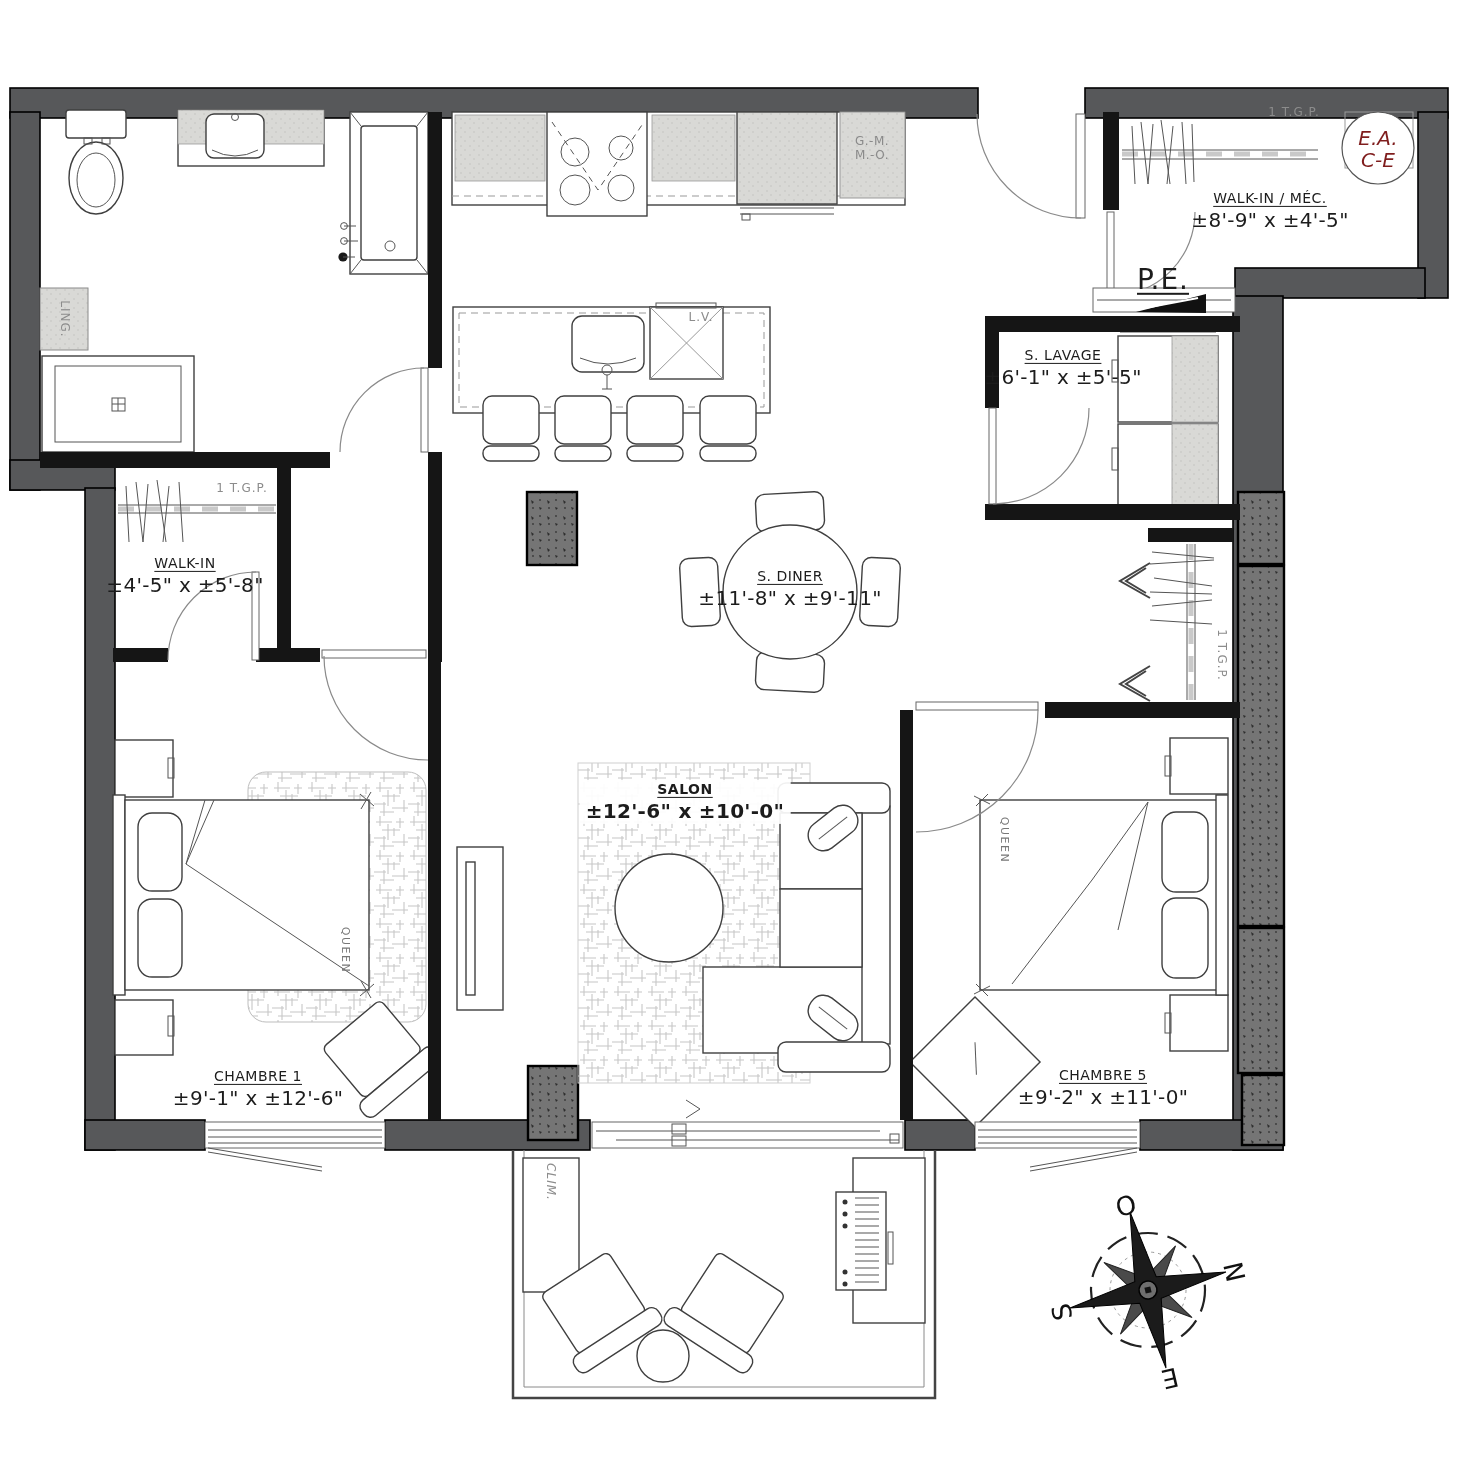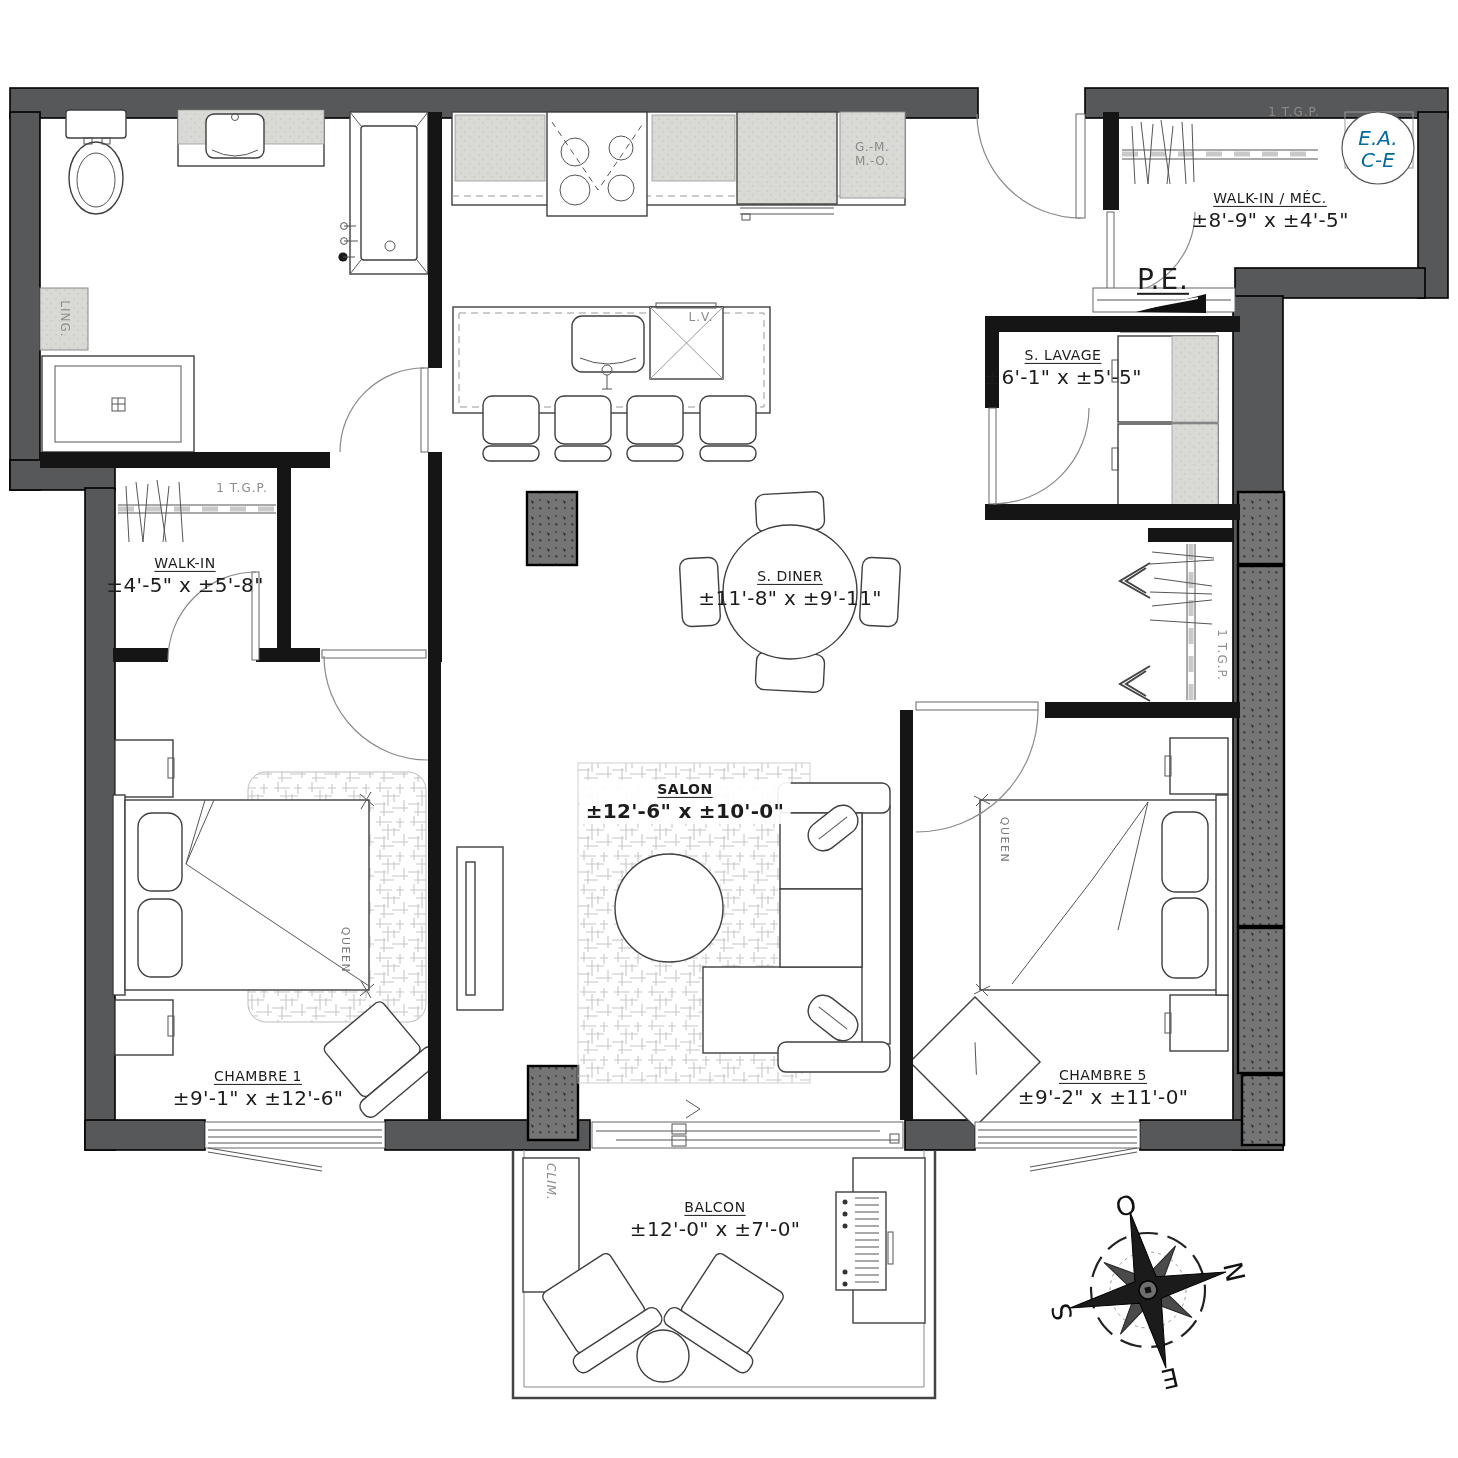--- a/index.html
+++ b/index.html
@@ -8,22 +8,22 @@
   #stage svg{position:absolute;left:0;top:0;}
   .lab{position:absolute;transform:translate(-50%,-50%);text-align:center;line-height:1.3;white-space:nowrap;}
   .rname{font-size:14px;text-decoration:underline;text-underline-offset:3px;letter-spacing:.5px;}
   .rdims{font-size:20px;letter-spacing:.3px;}
   .bgw{background:rgba(255,255,255,.92);padding:0 6px;font-weight:bold;}
   .small{font-size:12px;color:#8c8c8c;letter-spacing:1px;}
   .tiny{font-size:11px;color:#777;letter-spacing:1.5px;}
   .vert{transform:translate(-50%,-50%) rotate(90deg);}
   .ital{font-style:italic;}
   .pe{font-size:28px;text-decoration:underline;text-underline-offset:4px;letter-spacing:1px;}
-  .ea{font-size:20px;font-style:italic;line-height:1.1;color:#0369a1;}
-  .gm{font-size:12px;color:#8a8a8a;line-height:1.2;letter-spacing:.5px;margin-top:6px;}
+  .ea{font-size:20px;font-style:italic;line-height:1.1;color:#7f1d1d;}
+  .gm{font-size:12px;color:#8a8a8a;line-height:1.2;letter-spacing:.5px;}
   
   .w{fill:#57585a;stroke:#000;stroke-width:1.6;}
   .b{fill:#151515;}
   .f{fill:#fff;stroke:#3f3f3f;stroke-width:1.4;}
   .t{stroke:#555;stroke-width:1;fill:none;}
   .arc{stroke:#8a8a8a;stroke-width:1.2;fill:none;}
   .leaf{fill:#fff;stroke:#666;stroke-width:1;}
   .dash{stroke:#999;stroke-width:1;fill:none;stroke-dasharray:7 5;}
   .shelf{stroke:#c9c9c9;stroke-width:5;fill:none;stroke-dasharray:16 12;}
 </style>
@@ -413,24 +413,20 @@
   <div class="rdims">±12'-6" x ±10'-0"</div>
 </div>
 <div class="lab" style="left:258px;top:1089px">
   <div class="rname">CHAMBRE 1</div>
   <div class="rdims">±9'-1" x ±12'-6"</div>
 </div>
 <div class="lab" style="left:1103px;top:1088px">
   <div class="rname">CHAMBRE 5</div>
   <div class="rdims">±9'-2" x ±11'-0"</div>
 </div>
-<div class="lab" style="left:715px;top:1220px">
-  <div class="rname">BALCON</div>
-  <div class="rdims">±12'-0" x ±7'-0"</div>
-</div>
 
 <div class="lab pe" style="left:1163px;top:280px">P.E.</div>
 <div class="lab ea" style="left:1378px;top:149px">
   <div>E.A.</div>
   <div>C-E</div>
 </div>
 <div class="lab gm" style="left:872px;top:148px">
   <div>G.-M.</div>
   <div>M.-O.</div>
 </div>

